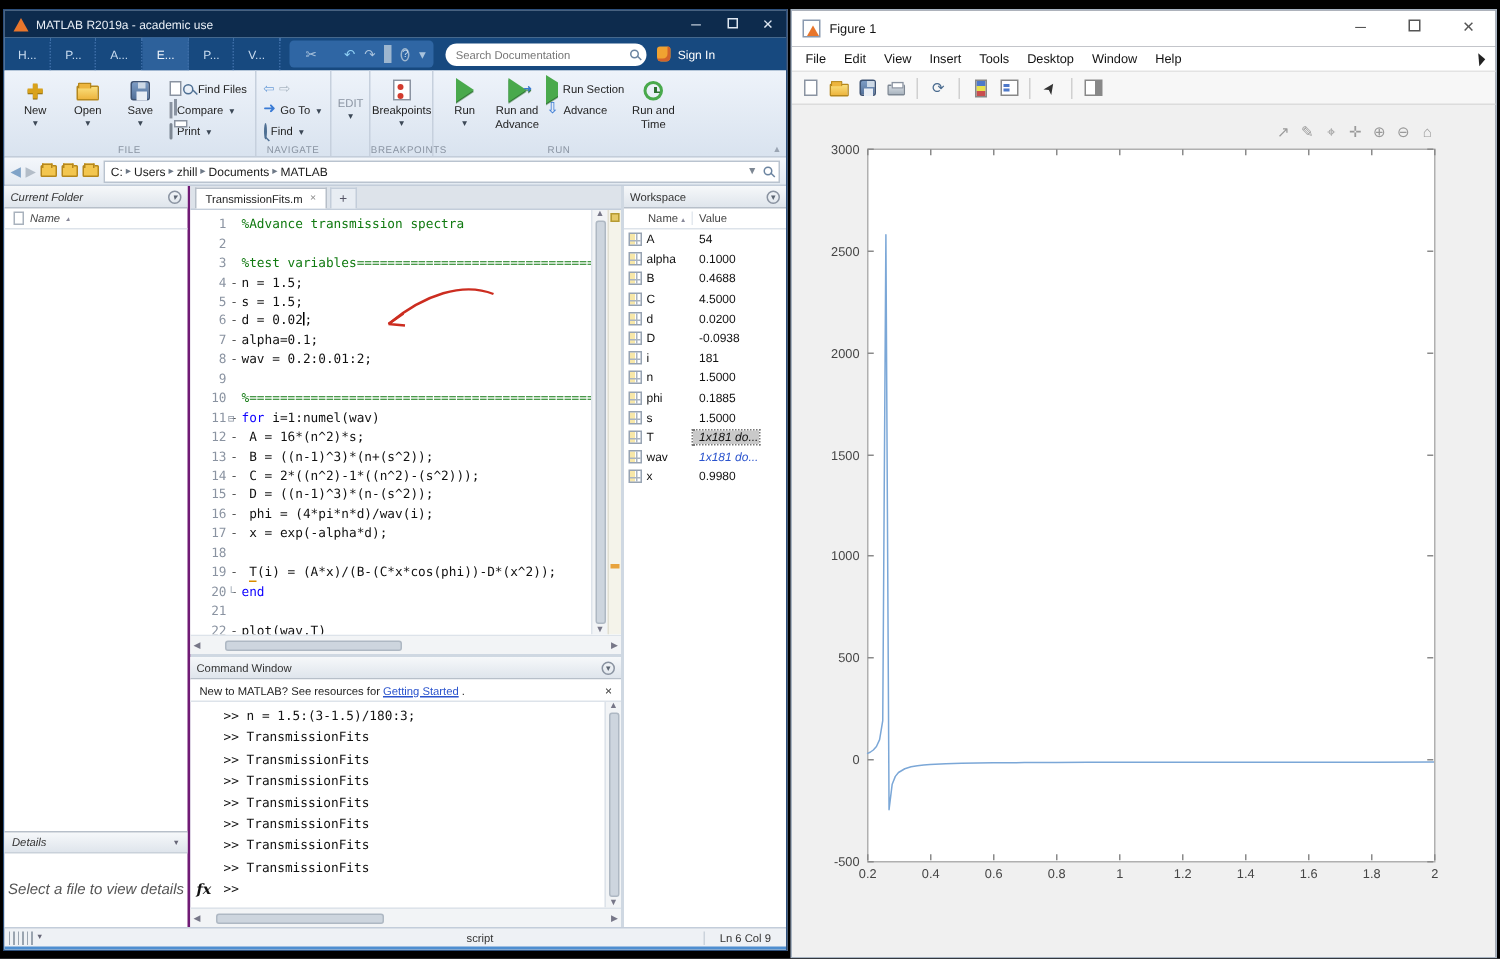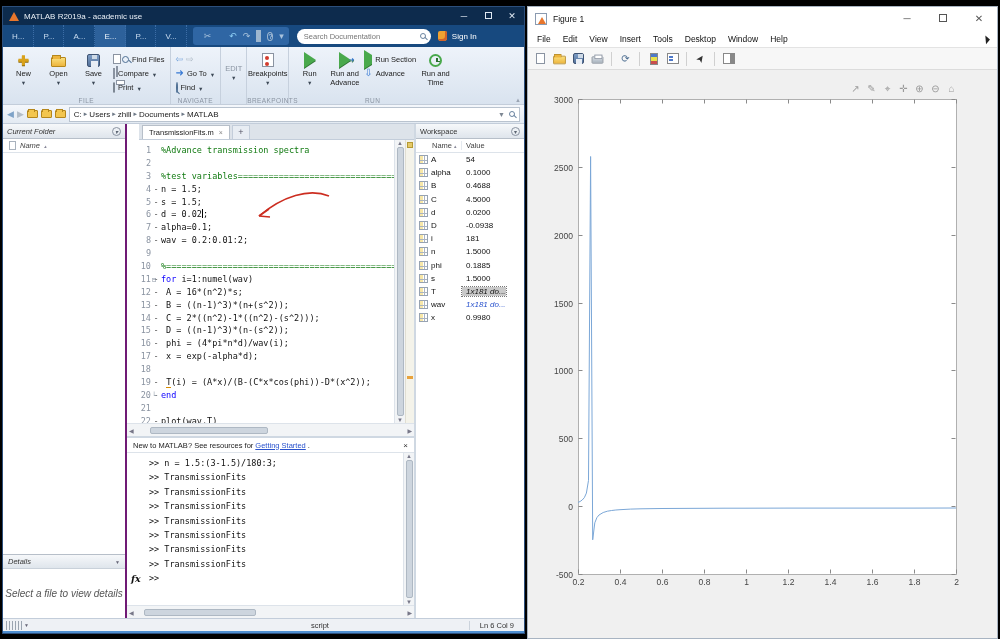--- a/index.html
+++ b/index.html
@@ -135,21 +135,21 @@
   
   #editor{display:flex;flex-direction:column;min-height:0;background:#fff;}
   .ed-titlebar{height:15px;background:linear-gradient(var(--edbar1),var(--edbar2));color:#fff;
     display:flex;align-items:center;padding:0 4px;gap:4px;font-size:7.5px;flex:0 0 auto;}
   .ed-icon{width:9px;height:9px;background:#e9eef5;border:1px solid #94a6bd;position:relative;}
   .ed-icon::before{content:"";position:absolute;inset:1px 1px auto 1px;height:2px;background:#6f8fae;}
   .ed-title{flex:1;white-space:nowrap;overflow:hidden;}
   .ed-btn{color:#e9eff6;font-size:7px;}
   .chev.light{border-color:#dfe8f2;color:#eef4fb;}
   .ed-tabrow{height:16px;background:#dde3ea;display:flex;align-items:flex-end;padding-left:3px;
-    flex:0 0 auto;border-bottom:1px solid #c3cdda;margin-left:12px;}
+    flex:0 0 auto;border-bottom:1px solid #c3cdda;}
   .ed-tab{background:#fff;border:1px solid #b7bfc9;border-bottom:none;height:14px;display:flex;
     align-items:center;gap:5px;padding:0 6px;font-size:7.5px;color:#222;}
   .ed-tab .x{color:#888;font-size:7px;}
   .ed-plustab{width:18px;height:14px;border:1px solid #c3cdda;border-bottom:none;background:#e8edf3;
     text-align:center;font-size:9px;color:#556;line-height:13px;margin-left:2px;}
   .ed-codewrap{position:relative;height:283px;display:flex;flex:0 0 auto;overflow:hidden;background:#fff;}
   .gutter-area{flex:1;overflow:hidden;position:relative;padding-top:4px;}
   .cline{display:flex;height:12.9px;line-height:12.9px;font-family:"DejaVu Sans Mono",monospace;font-size:8.5px;}
   .lnum{width:24px;text-align:right;color:#8a93a1;flex:0 0 auto;}
   .ldash{width:10px;text-align:center;color:#555;flex:0 0 auto;}
@@ -596,20 +596,24 @@
             </div>
           </div>
           <div class="hscroll">
             <span>◀</span>
             <span class="hthumb" style="width:118px;margin-left:14px;"></span>
             <span style="margin-left:auto;">▶</span>
           </div>
         </div>
 
         <div id="cmdwin">
+          <div class="phead">
+            <span class="ptitle">Command Window</span>
+            <span class="chev"></span>
+          </div>
           <div class="banner">
             <span>New to MATLAB? See resources for </span>
             <span class="lnk">Getting Started</span>
             <span>.</span>
             <span class="bx">×</span>
           </div>
           <div class="cmd-body">
             <div class="cmd-lines" id="cmd-lines">
                 <div class="cmdline">&gt;&gt; n = 1.5:(3-1.5)/180:3;</div>
                 <div class="cmdline">&gt;&gt; TransmissionFits</div>

